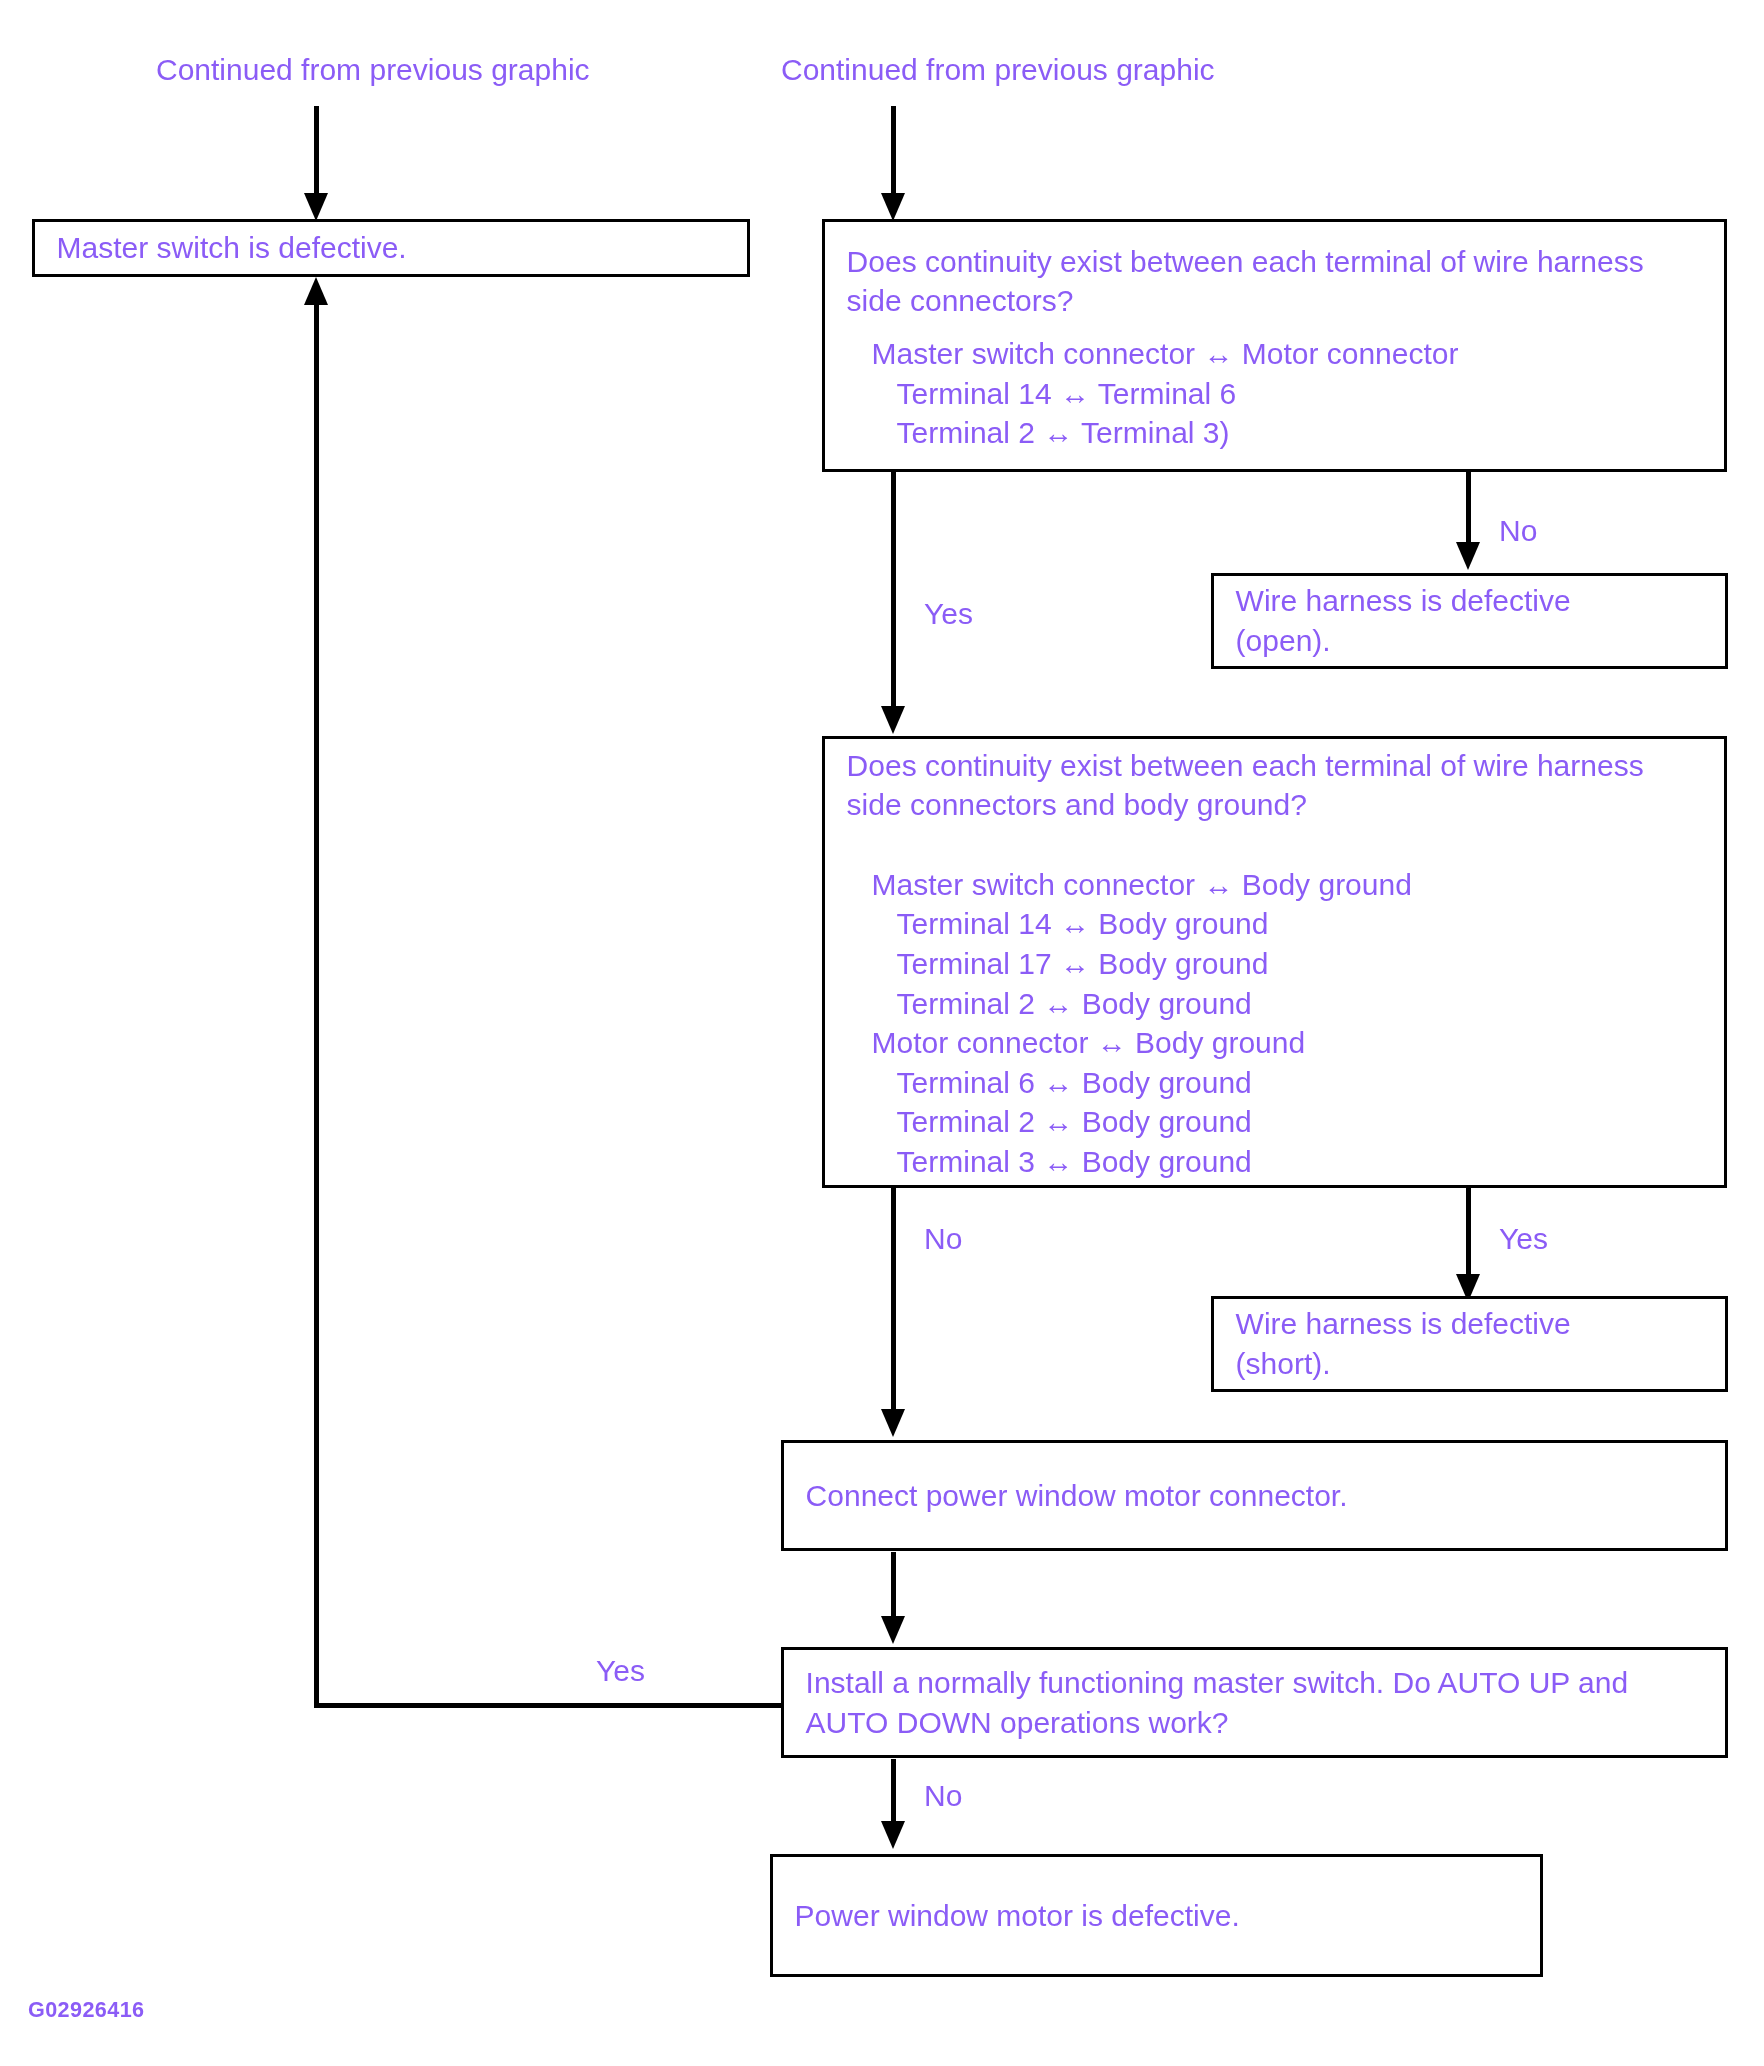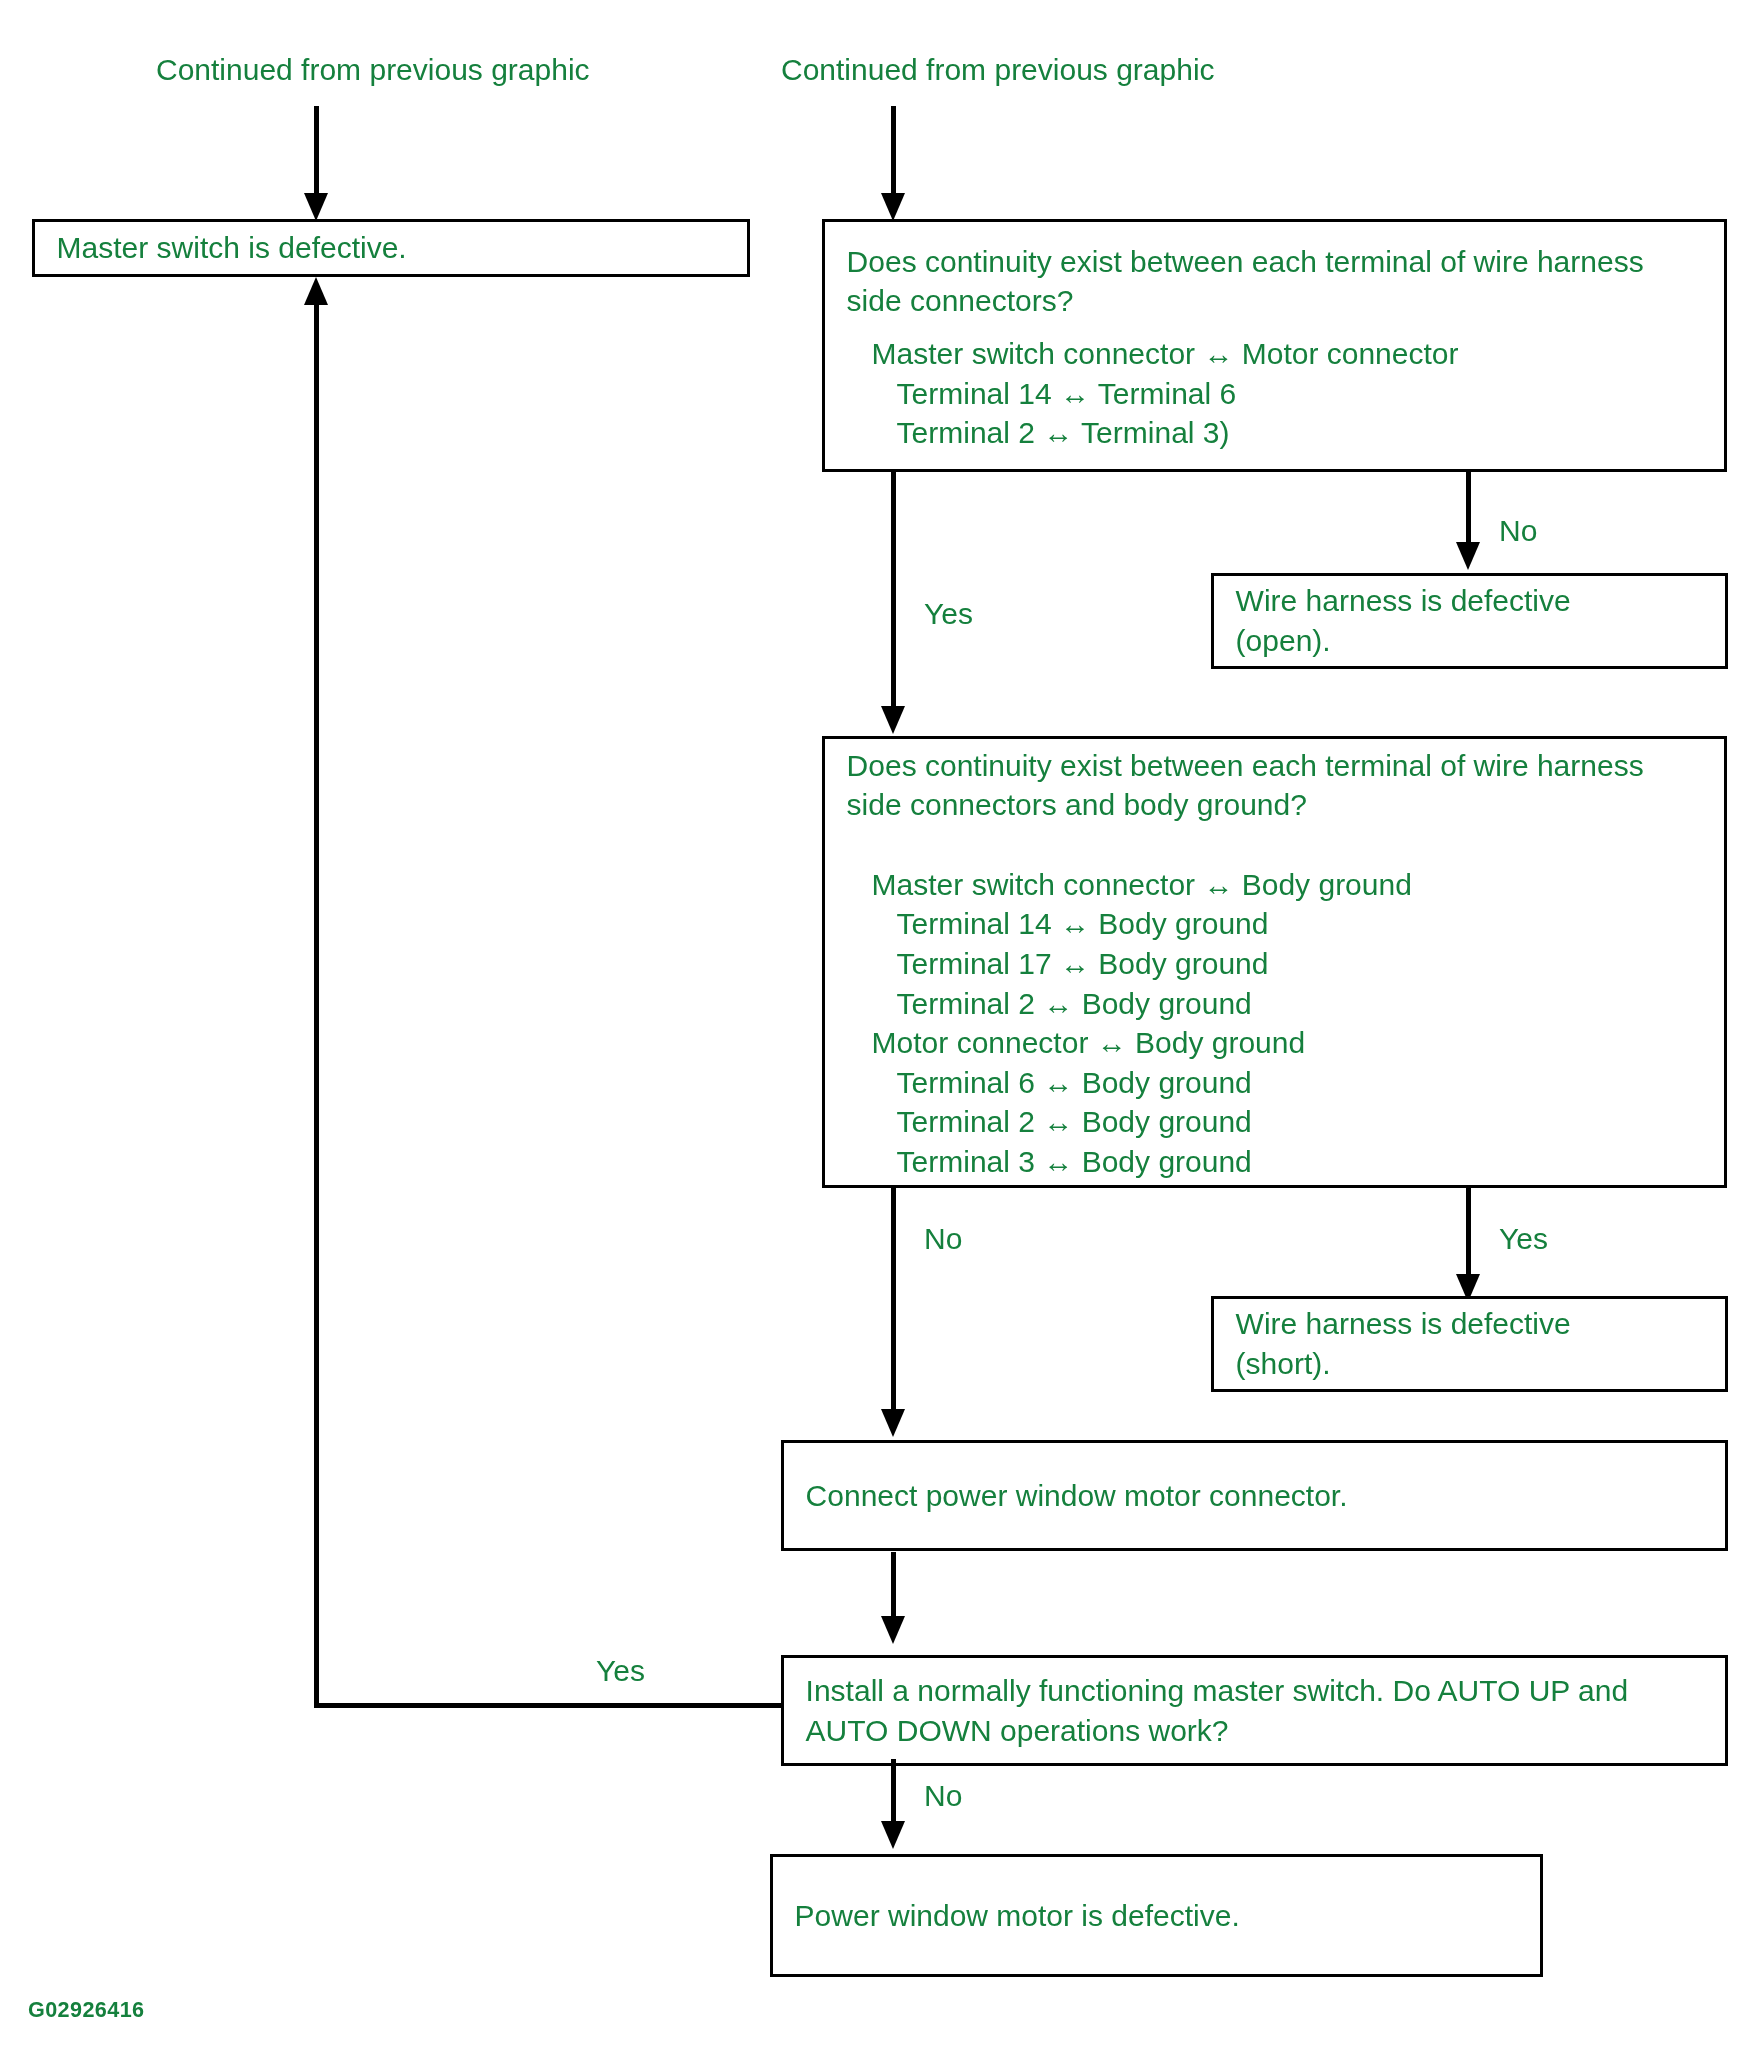--- a/index.html
+++ b/index.html
@@ -6,21 +6,21 @@
     margin: 0;
     padding: 0;
     background: #ffffff;
   }
   #canvas {
     position: relative;
     width: 1764px;
     height: 2067px;
     background: #ffffff;
     font-family: "Liberation Sans", sans-serif;
-    color: #15803d;
+    color: #8b5cf6;
     overflow: hidden;
   }
   .node {
     position: absolute;
     box-sizing: border-box;
     border: 3.3px solid #000000;
     background: #ffffff;
     display: flex;
     flex-direction: column;
     justify-content: center;
@@ -144,21 +144,21 @@
   <div class="arrow-down" style="left:881px; top:1409px;"></div>
   <div class="conn-label" style="left:924px; top:1221px;">No</div>
 
   <div class="node" style="left:781px; top:1440px; width:947px; height:111px;">
     <div class="txt">Connect power window motor connector.</div>
   </div>
 
   <div class="vline" style="left:891px; top:1552px; height:69px;"></div>
   <div class="arrow-down" style="left:881px; top:1616px;"></div>
 
-  <div class="node" style="left:781px; top:1647px; width:947px; height:111px;margin-top:8px;">
+  <div class="node" style="left:781px; top:1647px; width:947px; height:111px;">
     <div class="txt">Install a normally functioning master switch. Do AUTO UP and</div>
     <div class="txt">AUTO DOWN operations work?</div>
   </div>
 
   <div class="hline" style="left:314px; top:1703px; width:470px;"></div>
   <div class="vline" style="left:314px; top:304px; height:1404px;"></div>
   <div class="arrow-up" style="left:304px; top:277px;"></div>
   <div class="conn-label" style="left:596px; top:1653px;">Yes</div>
 
   <div class="vline" style="left:891px; top:1759px; height:66px;"></div>

